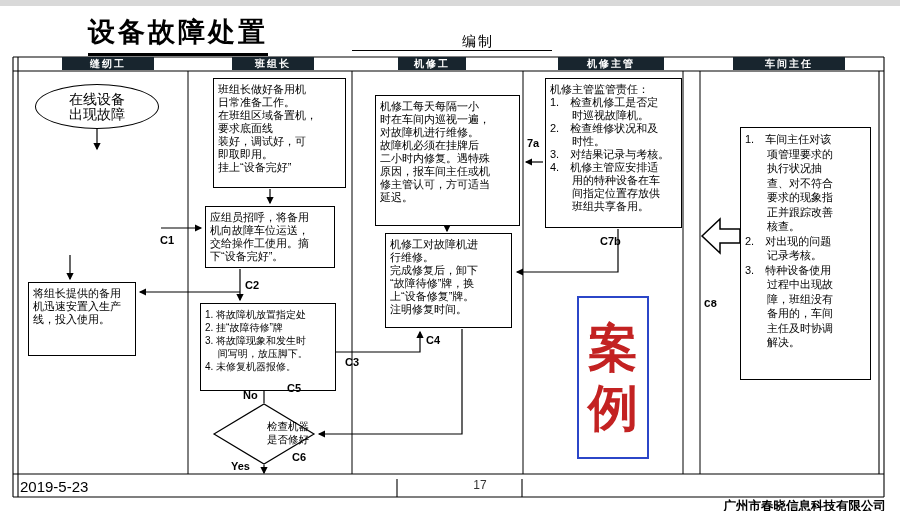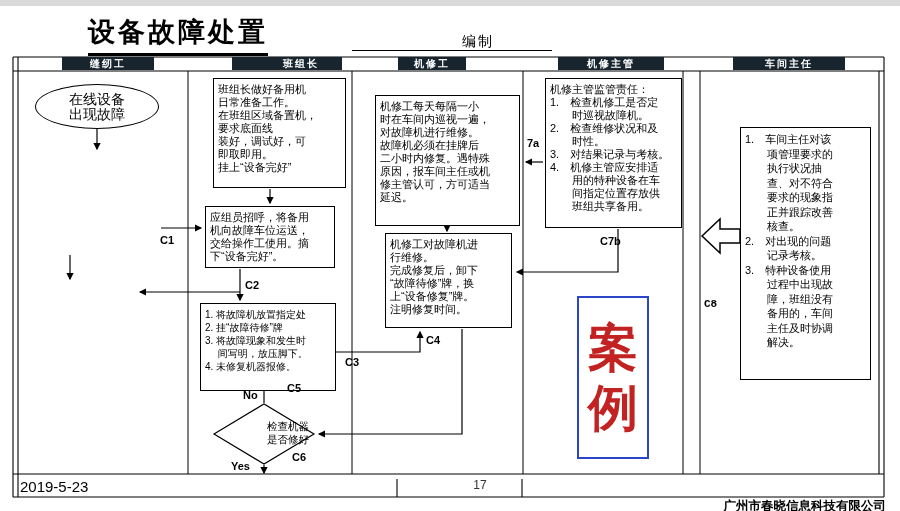--- a/index.html
+++ b/index.html
@@ -36,21 +36,21 @@
 
 <div id="stage">
 
   <div class="topband"></div>
 
   <div class="page-title">设备故障处置</div>
   <div class="compile-line"></div>
   <div class="compile">编制</div>
 
   <div class="lane-header" style="left:62px;width:92px;">缝纫工</div>
-  <div class="lane-header" style="left:232px;width:82px;padding-left:28px;">班组长</div>
+  <div class="lane-header" style="left:232px;width:82px;">班组长</div>
   <div class="lane-header" style="left:398px;width:68px;">机修工</div>
   <div class="lane-header" style="left:558px;width:106px;">机修主管</div>
   <div class="lane-header" style="left:733px;width:112px;">车间主任</div>
 
   <svg class="svg-layer" width="900" height="511">
     <defs>
       <marker id="ah" markerWidth="8" markerHeight="8" refX="5" refY="3" orient="auto">
         <path d="M0,0 L6,3 L0,6 z" fill="#000"></path>
       </marker>
     </defs>
@@ -87,20 +87,23 @@
       <path d="M447,227 V231" marker-end="url(#ah)"></path>
       <path d="M543,162 H526" marker-end="url(#ah)"></path>
       <path d="M618,229 V272 H517" marker-end="url(#ah)"></path>
     </g>
     <polygon points="214,434 264,404 314,434 264,464" fill="#ffffff" stroke="#000" stroke-width="1.2"></polygon>
     <polygon points="702,236 720,219 720,229 740,229 740,243 720,243 720,253" fill="#ffffff" stroke="#000" stroke-width="1.5"></polygon>
   </svg>
 
   <div class="oval" style="left:35px;top:84px;width:124px;height:45px;">在线设备
 出现故障</div>
+  <div class="node" style="left:28px;top:282px;width:108px;height:74px;">将组长提供的备用
+机迅速安置入生产
+线，投入使用。</div>
 
   <div class="node" style="left:213px;top:78px;width:133px;height:110px;">班组长做好备用机
 日常准备工作。
 在班组区域备置机，
 要求底面线
 装好，调试好，可
 即取即用。
 挂上“设备完好”</div>
   <div class="node" style="left:205px;top:206px;width:130px;height:62px;">应组员招呼，将备用
 机向故障车位运送，

